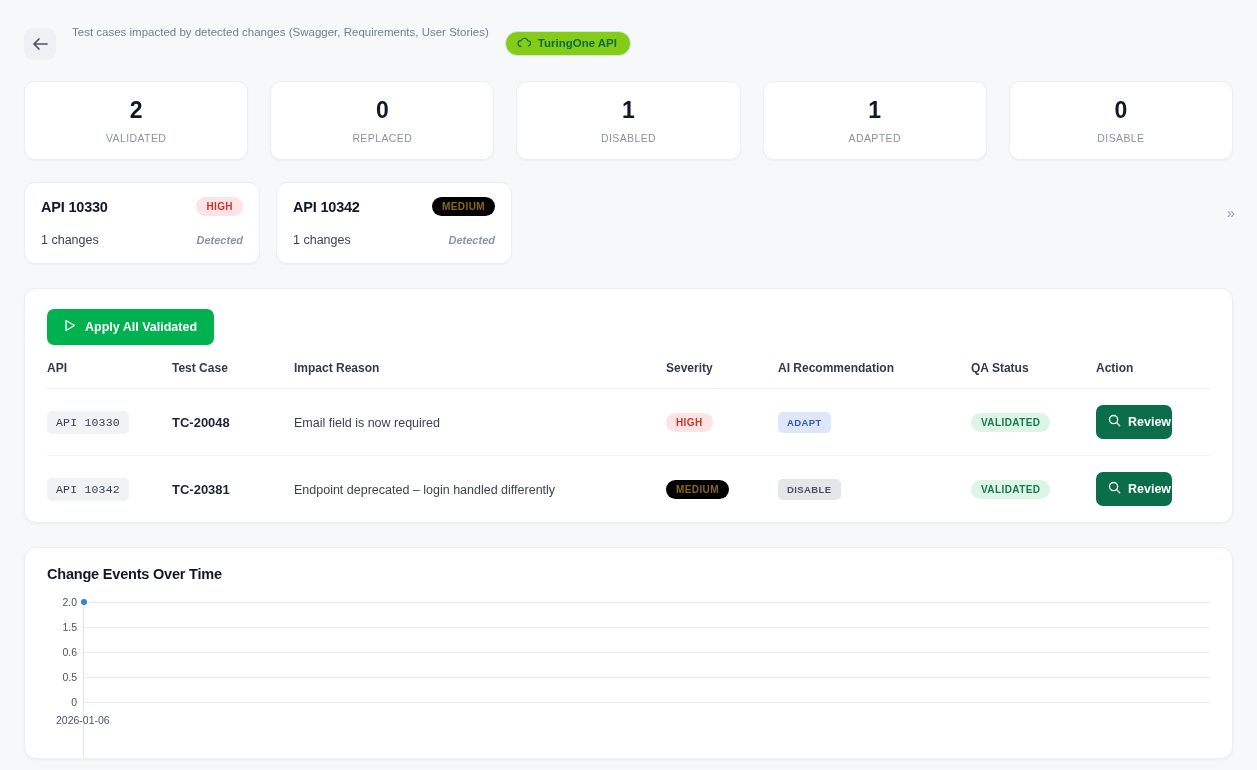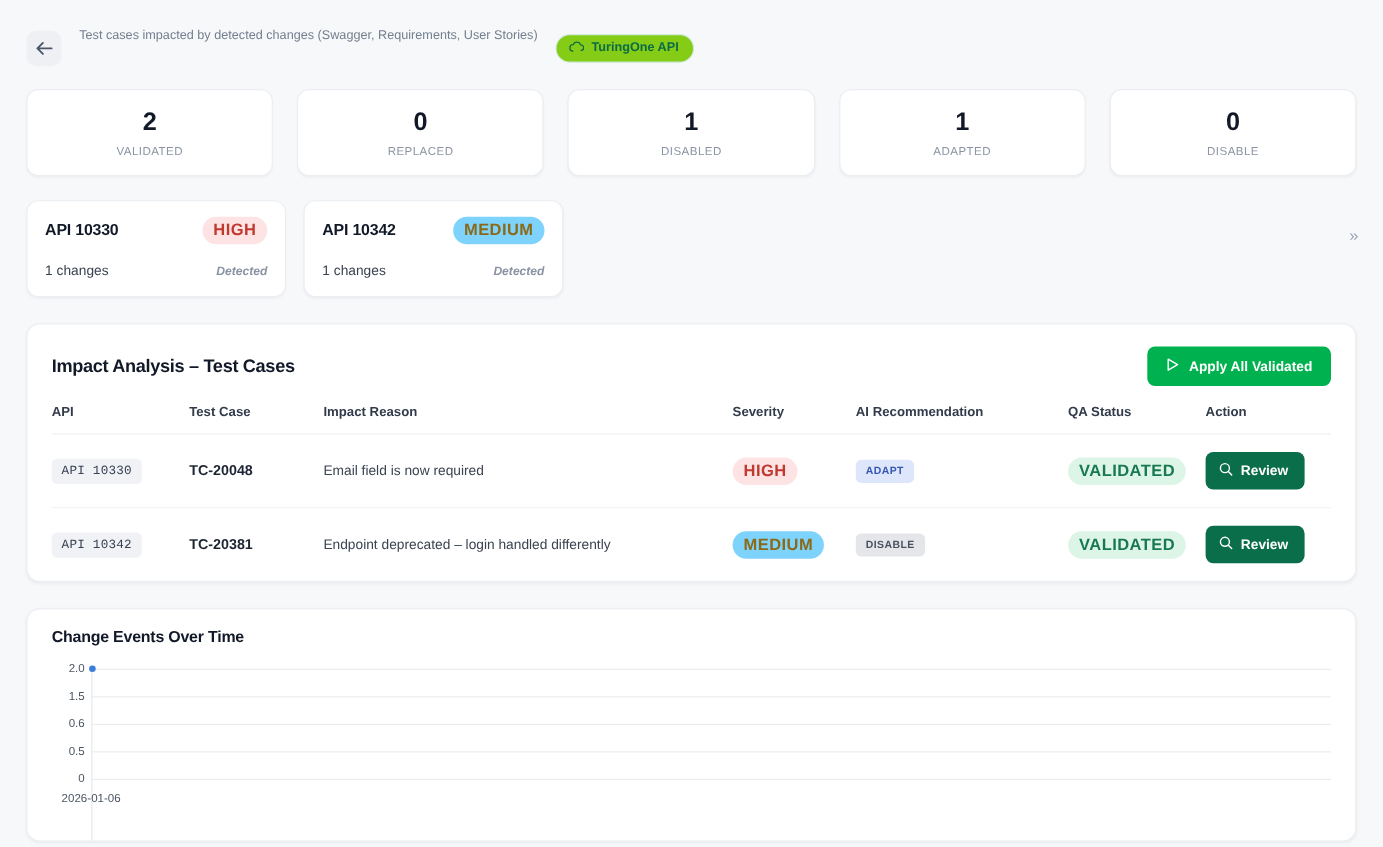--- a/index.html
+++ b/index.html
@@ -51,23 +51,23 @@
   .api-card-bot { display: flex; align-items: baseline; justify-content: space-between; margin-top: 17px; }
   .api-card-changes { font-size: 12.5px; color: #3b4352; }
   .api-card-state { font-size: 11px; color: #8a93a3; font-style: italic; font-weight: bold; }
   .carousel-next {
     position: absolute; right: 22px; top: 50%; transform: translateY(-50%);
     font-size: 15px; color: #9aa3b2; cursor: pointer; background: none; border: none;
     font-family: "Liberation Sans", sans-serif;
   }
 
   
-  .badge { display: inline-block; border-radius: 999px; font-size: 15px; font-weight: bold; letter-spacing: 0.4px; padding: 4px 10px; }
+  .badge { display: inline-block; border-radius: 999px; font-size: 10px; font-weight: bold; letter-spacing: 0.4px; padding: 4px 10px; }
   .badge-high { background: #fde3e4; color: #c0392f; }
-  .badge-medium { background: #7dd3fc; color: #8a6a18; }
+  .badge-medium { background: #000000; color: #8a6a18; }
   .badge-validated { background: #dcf5e6; color: #18794e; }
   .rec { display: inline-block; border-radius: 5px; font-size: 9.5px; font-weight: bold; letter-spacing: 0.4px; padding: 5px 9px; }
   .rec-adapt { background: #dde6fb; color: #3457b2; }
   .rec-disable { background: #e4e6ea; color: #4a5261; }
 
   
   .panel {
     background: #fff; border: 1px solid #eceef2; border-radius: 12px;
     margin: 24px 24px 0 24px; box-shadow: 0 1px 3px rgba(16,24,40,0.05);
   }
@@ -97,21 +97,21 @@
   .api-chip {
     display: inline-block; background: #f1f2f6; border-radius: 5px;
     font-family: "Liberation Mono", monospace; font-size: 11.5px; color: #374151;
     padding: 5px 9px; letter-spacing: 0.2px;
   }
   .tc-name { font-size: 13px; font-weight: bold; color: #1d2533; }
   .reason { font-size: 12.5px; color: #3b4352; }
   .review-btn {
     display: inline-flex; align-items: center; gap: 7px;
     background: #0a6e4a; color: #fff; border: none; border-radius: 7px;
-    padding: 9px 15px 9px 12px; font-size: 12.5px; font-weight: bold; cursor: pointer;
+    padding: 9px 1px 9px 12px; font-size: 12.5px; font-weight: bold; cursor: pointer;
     font-family: "Liberation Sans", sans-serif;
   }
 
   
   .chart-panel { padding: 18px 22px 0 22px; margin-bottom: 0; }
   .chart-title { font-size: 14.5px; font-weight: bold; color: #111827; letter-spacing: -0.2px; }
   .chart-area { position: relative; height: 156px; margin-top: 20px; }
   .gridline { position: absolute; left: 36px; right: 0; height: 1px; background: #ebecef; }
   .ytick { position: absolute; left: 0; width: 30px; text-align: right; font-size: 10.5px; color: #4b5563; transform: translateY(-50%); }
   .yaxis { position: absolute; left: 36px; top: 0; bottom: 0; width: 1px; background: #e4e6ea; }
@@ -184,21 +184,20 @@
     <div class="api-card-bot">
       <span class="api-card-changes">1 changes</span>
       <span class="api-card-state">Detected</span>
     </div>
   </div>
   <button class="carousel-next">»</button>
 </div>
 
 <div class="panel">
   <div class="panel-head">
-    <div class="panel-title">Impact Analysis – Test Cases</div>
     <button class="apply-btn">
       <span>
         <svg width="12" height="13" viewBox="0 0 12 13" fill="none">
           <path d="M2 1.5L10.5 6.5L2 11.5V1.5Z" stroke="#ffffff" stroke-width="1.3" stroke-linejoin="round"></path>
         </svg>
       </span>
       <span>Apply All Validated</span>
     </button>
   </div>
 

